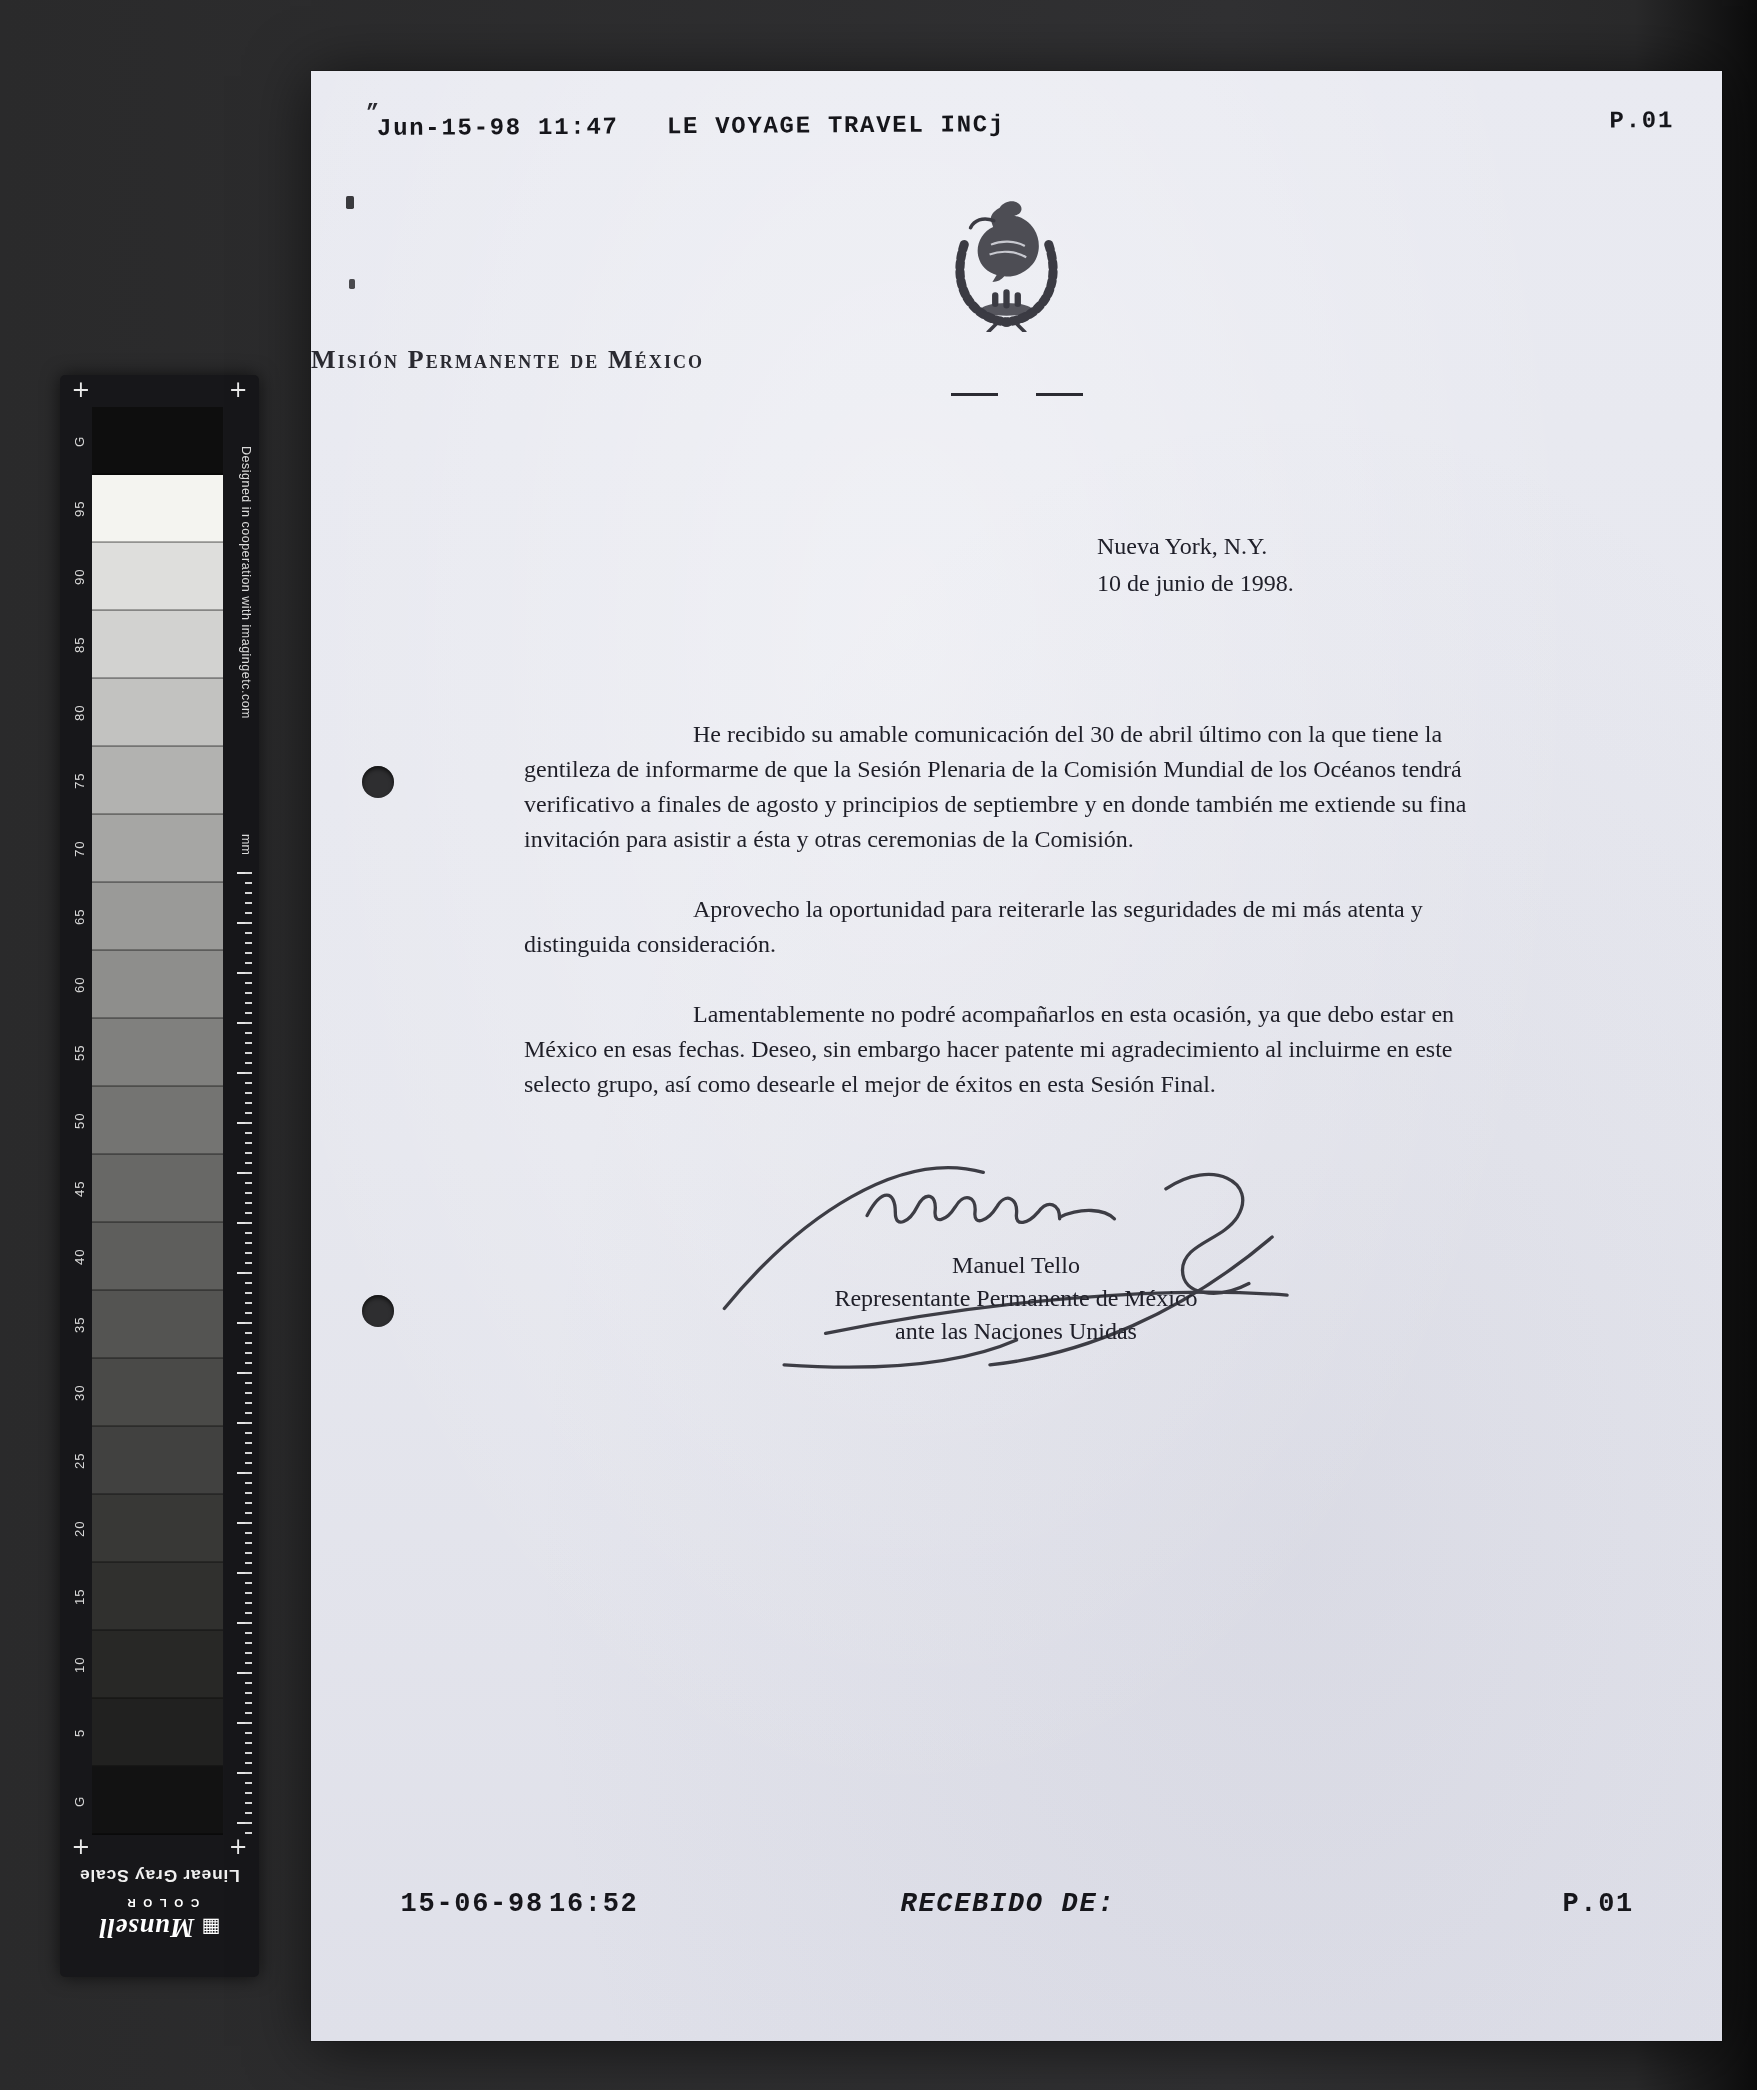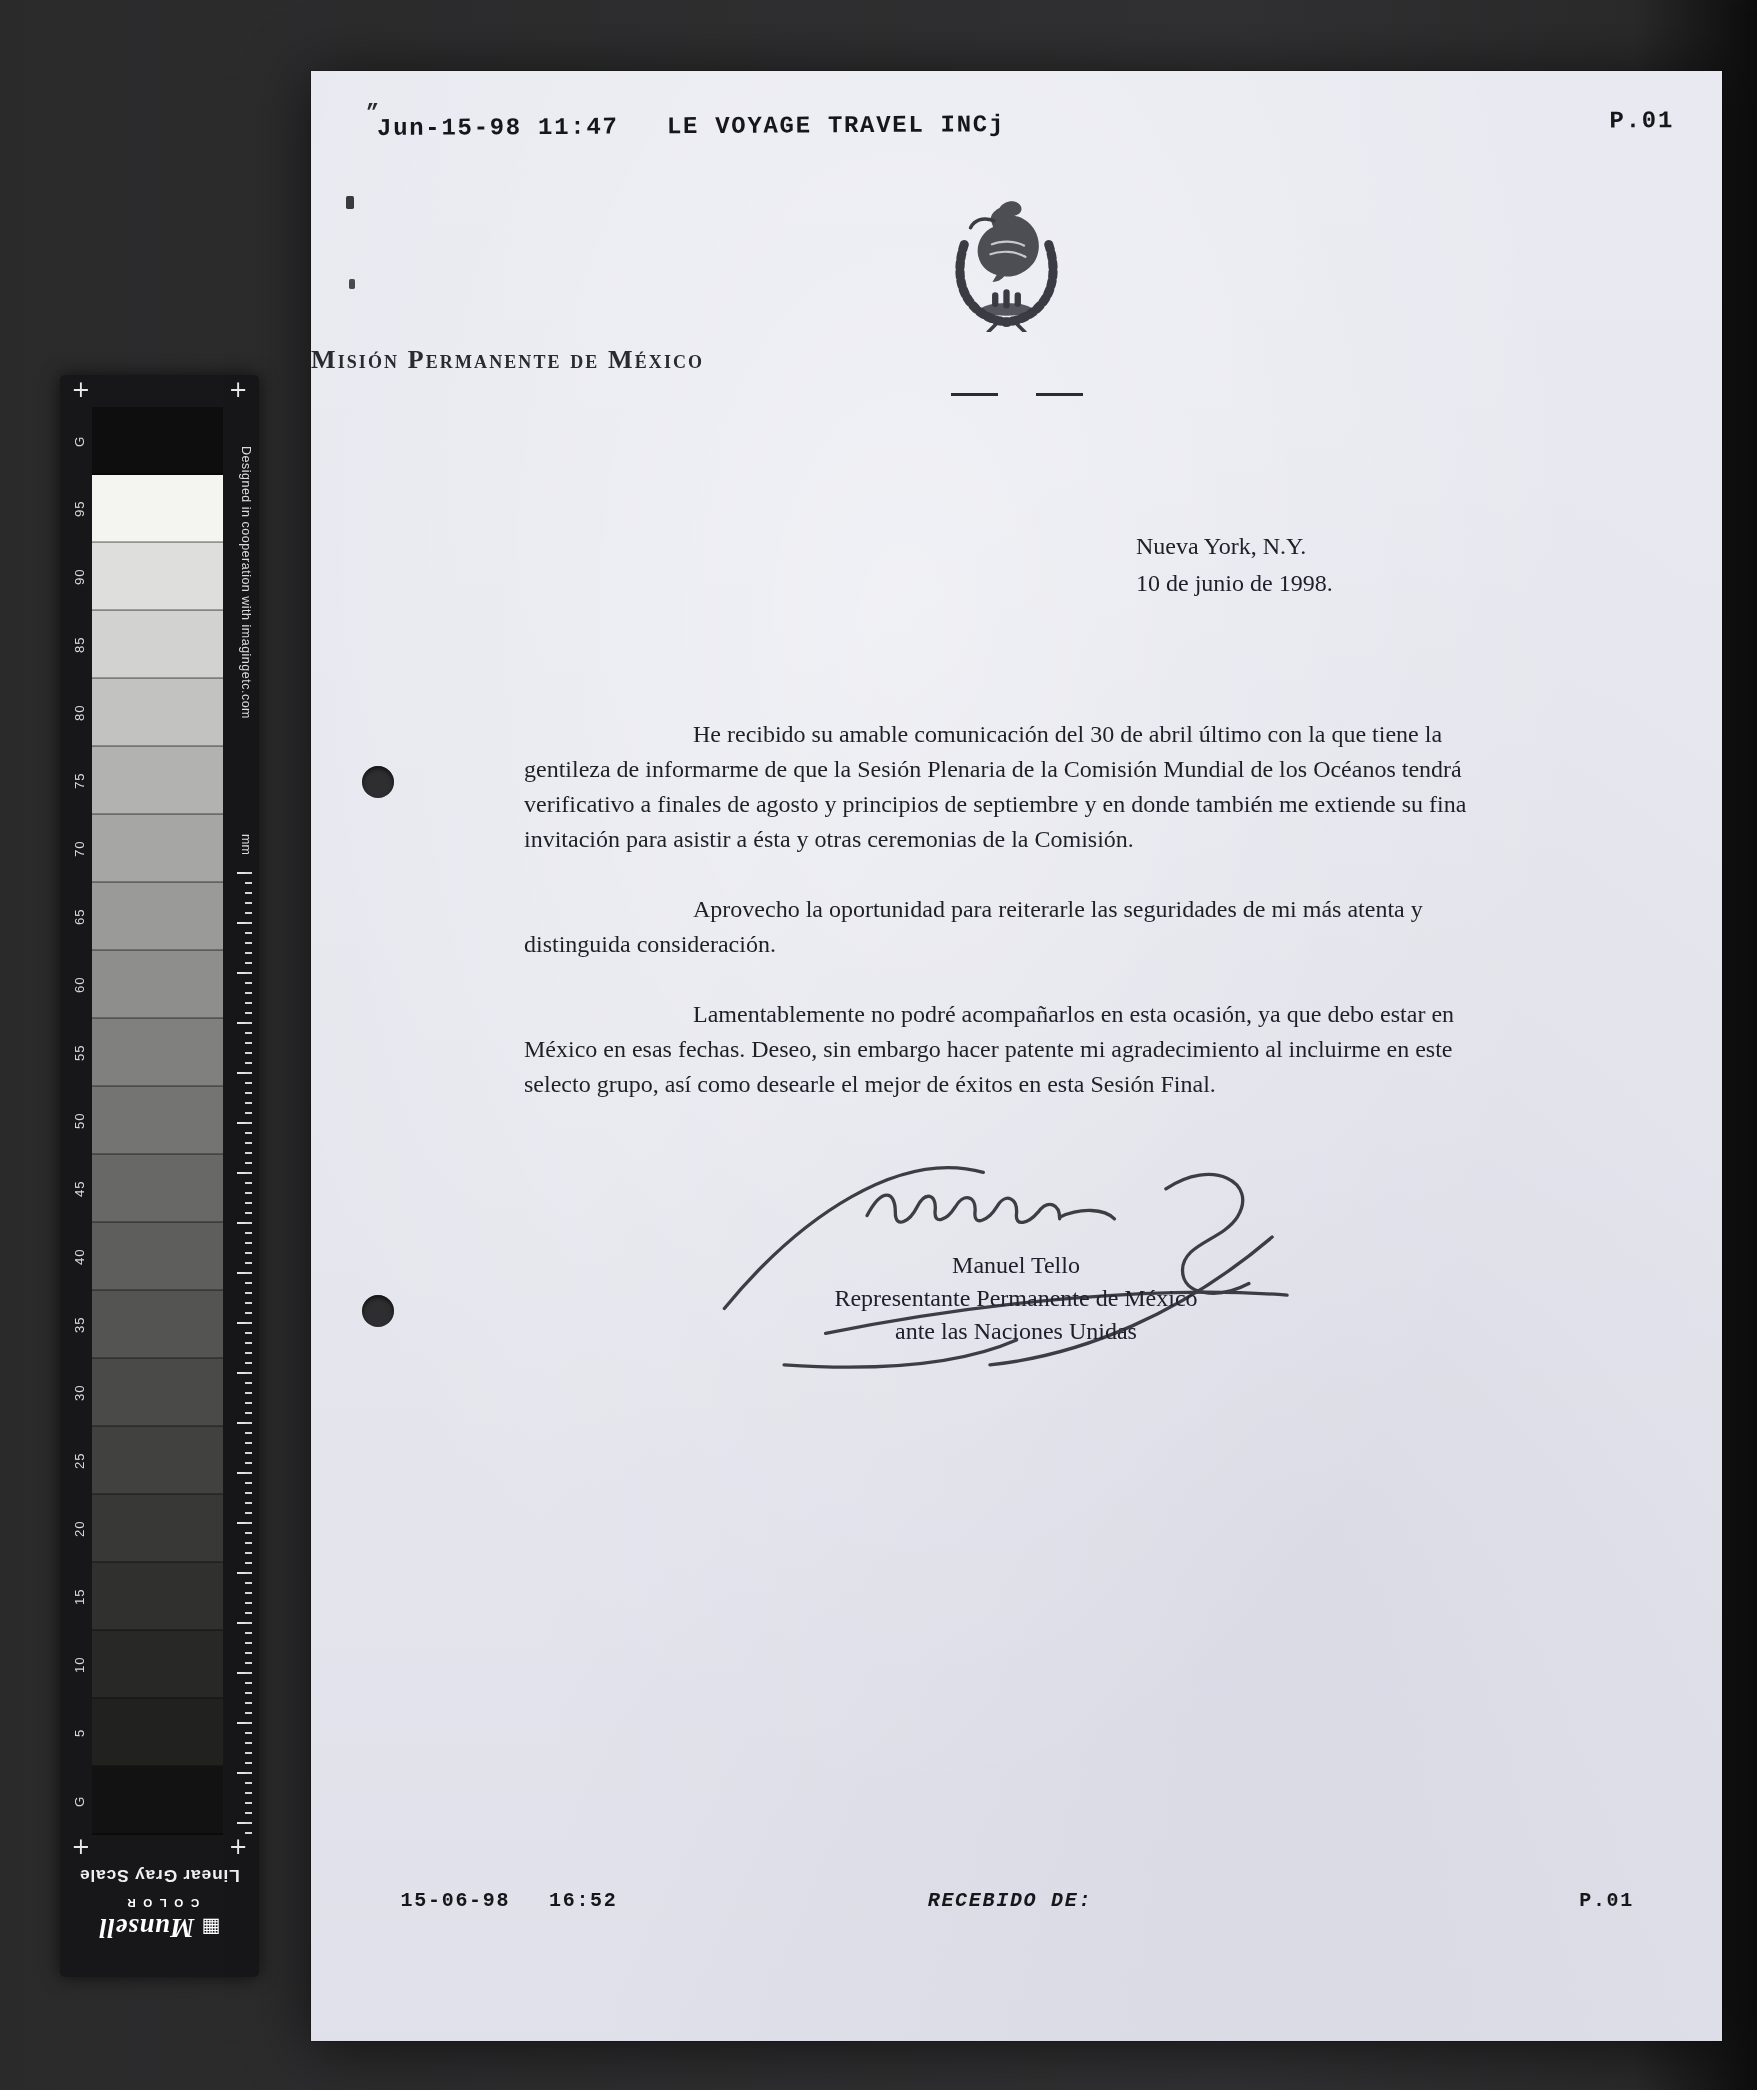--- a/index.html
+++ b/index.html
@@ -43,21 +43,21 @@
     font-size:26px;letter-spacing:2.1px;color:#2a2a31;font-weight:600;
   }
   .letterhead-rule{
     position:absolute;left:0;right:0;top:322px;
     display:flex;justify-content:center;gap:38px;
   }
   .letterhead-rule span{width:47px;height:3.3px;background:#2b2b32;}
 
   .dateline{
     position:absolute;left:786px;top:457px;
-    font-size:24px;line-height:37px;color:#20202a;margin-left:39px;
+    font-size:24px;line-height:37px;color:#20202a;
   }
 
   .body-text{
     position:absolute;left:213px;top:646px;width:984px;
     font-size:24px;line-height:35px;color:#1f1f28;
   }
   .body-text p{margin:0 0 35px 0;text-indent:169px;}
 
   .signature-svg{
     position:absolute;left:390px;top:1020px;width:631px;height:332px;
@@ -69,21 +69,21 @@
   }
 
   .recipient{
     position:absolute;left:213px;top:1470px;
     font-size:24px;line-height:34px;color:#20202a;
   }
 
   .fax-footer{
     position:absolute;left:83px;right:83px;top:1818px;height:33px;
     font-family:"Liberation Mono", monospace;font-weight:700;
-    font-size:20px;letter-spacing:1.7px;color:#16161b;
+    font-size:27px;letter-spacing:1.7px;color:#16161b;
   }
   .ff-date{position:absolute;left:6.6px;}
   .ff-time{position:absolute;left:155px;}
   .ff-center{position:absolute;left:50%;transform:translateX(-54%);font-style:italic;}
   .ff-page{position:absolute;right:5px;}
 
   .hole{
     position:absolute;left:51px;width:32px;height:32px;border-radius:50%;
     background:#2e2e30;box-shadow:inset 0 2.5px 4.2px rgba(0,0,0,.65);
   }

